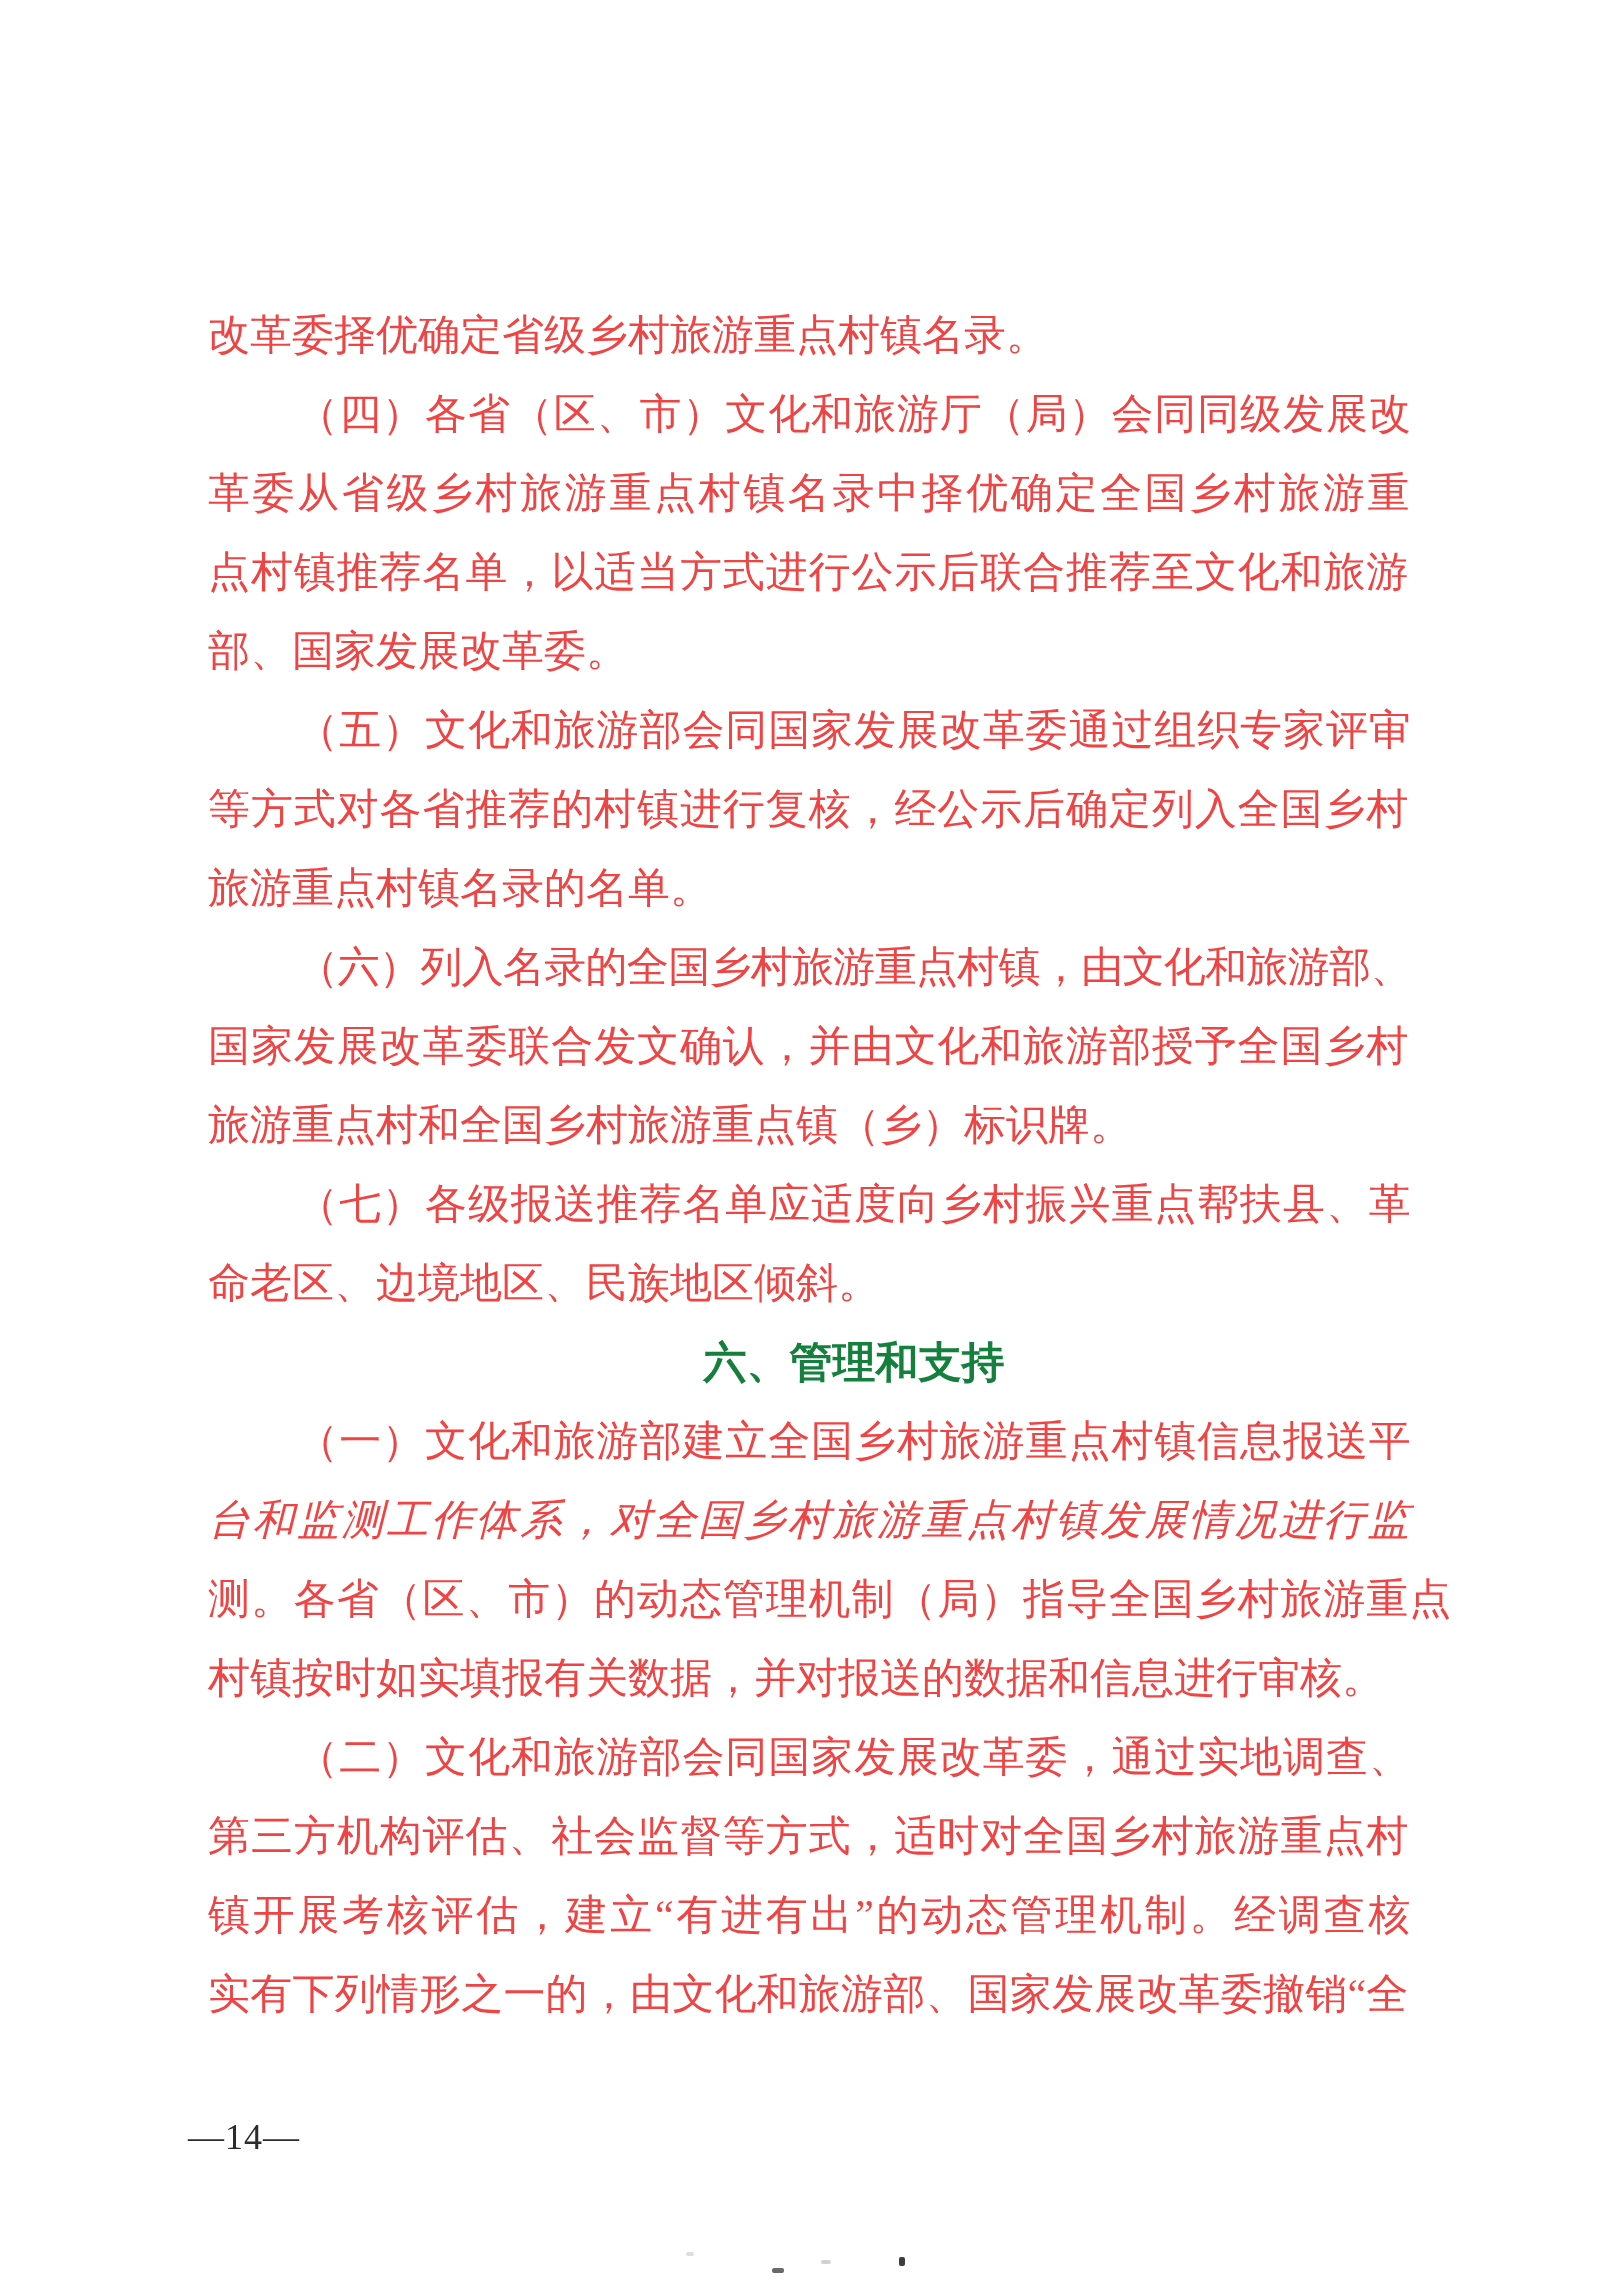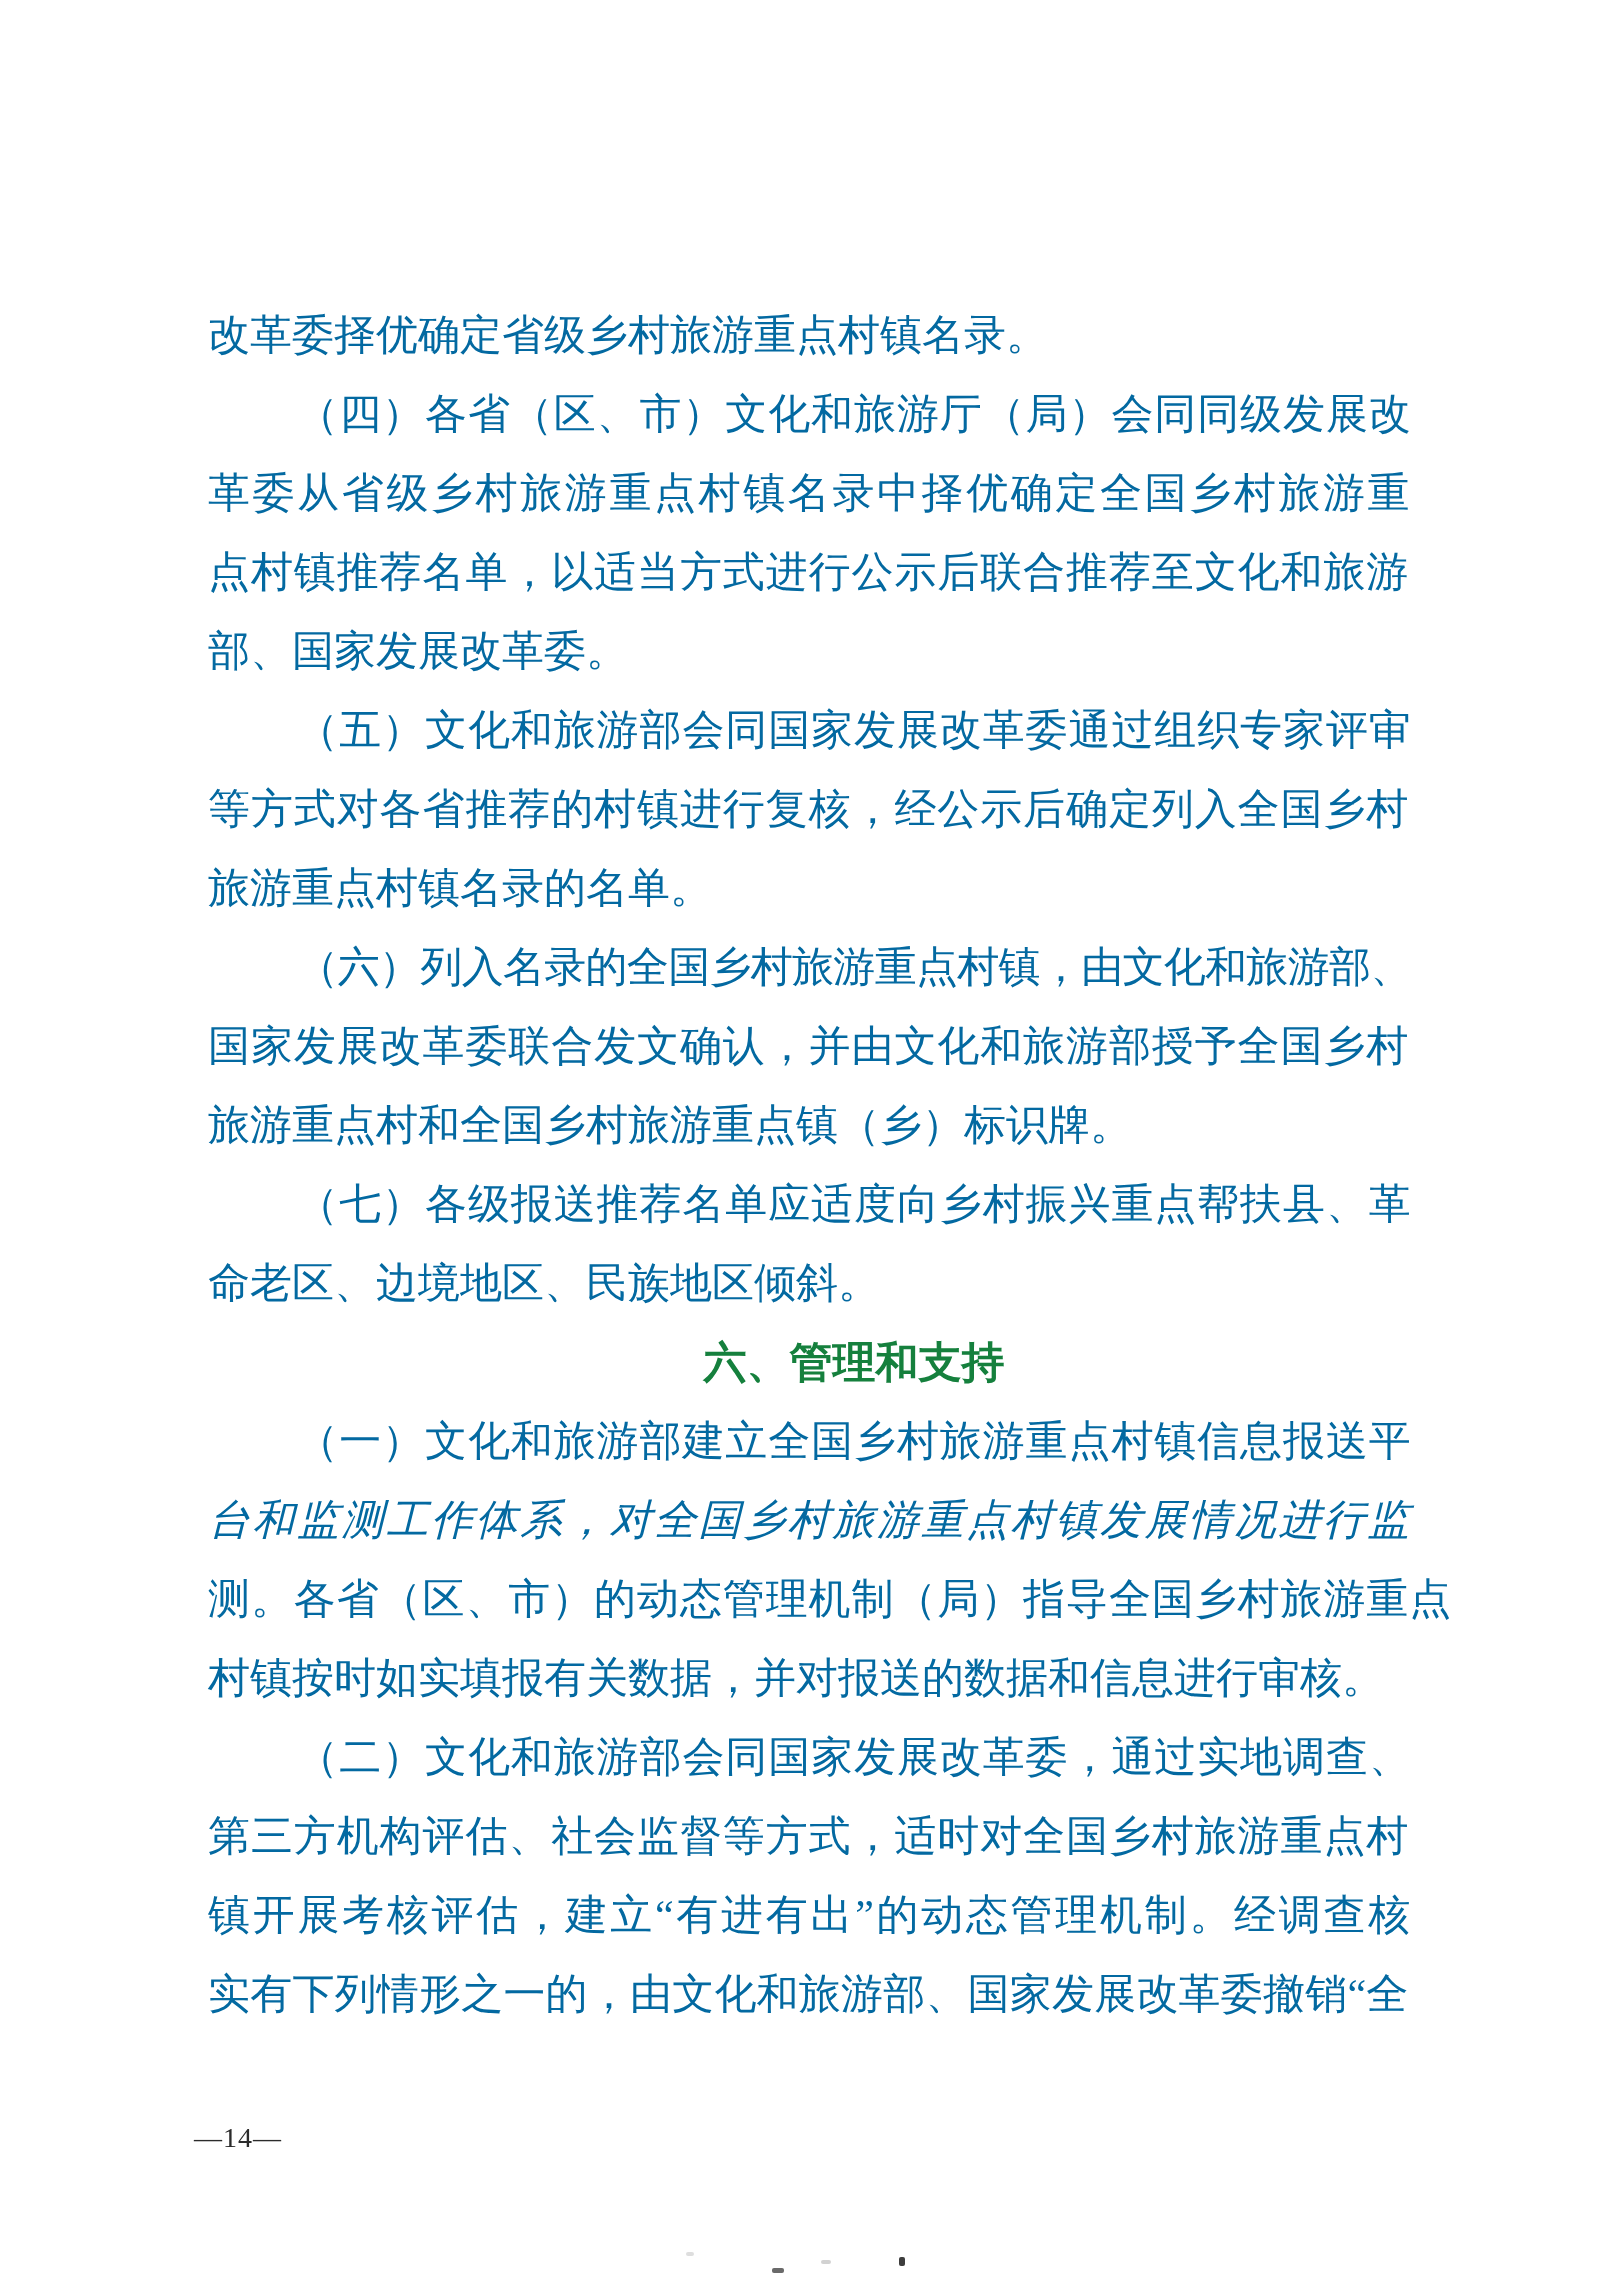--- a/index.html
+++ b/index.html
@@ -21,41 +21,41 @@
     left: 208px;
     top: 296px;
     width: 1206px;
   }
   .line {
     height: 79px;
     line-height: 79px;
     font-size: 42px;
     white-space: nowrap;
     box-sizing: border-box;
-    color: #0369a1;
+    color: #ef4444;
   }
   .line .txt {
     display: inline-block;
     white-space: nowrap;
   }
   .line.indent {
     padding-left: 86px;
     text-align: center;
   }
   .line.bold {
     font-family: "Liberation Sans", "DejaVu Sans", sans-serif;
     font-weight: 700;
     font-size: 43px;
     color: #15803d;
   }
   .page-footer {
     position: absolute;
-    left: 194px;
+    left: 188px;
     top: 2115px;
-    font-size: 28px;
+    font-size: 36px;
     line-height: 45px;
     letter-spacing: 1px;
     color: #2b2b2b;
     font-family: "Liberation Serif", "DejaVu Serif", serif;
   }
   .speck {
     position: absolute;
     border-radius: 2px;
   }
   .speck-1 { left: 772px; top: 2268px; width: 11.8px; height: 4.9px; background: #6a6a6a; }

